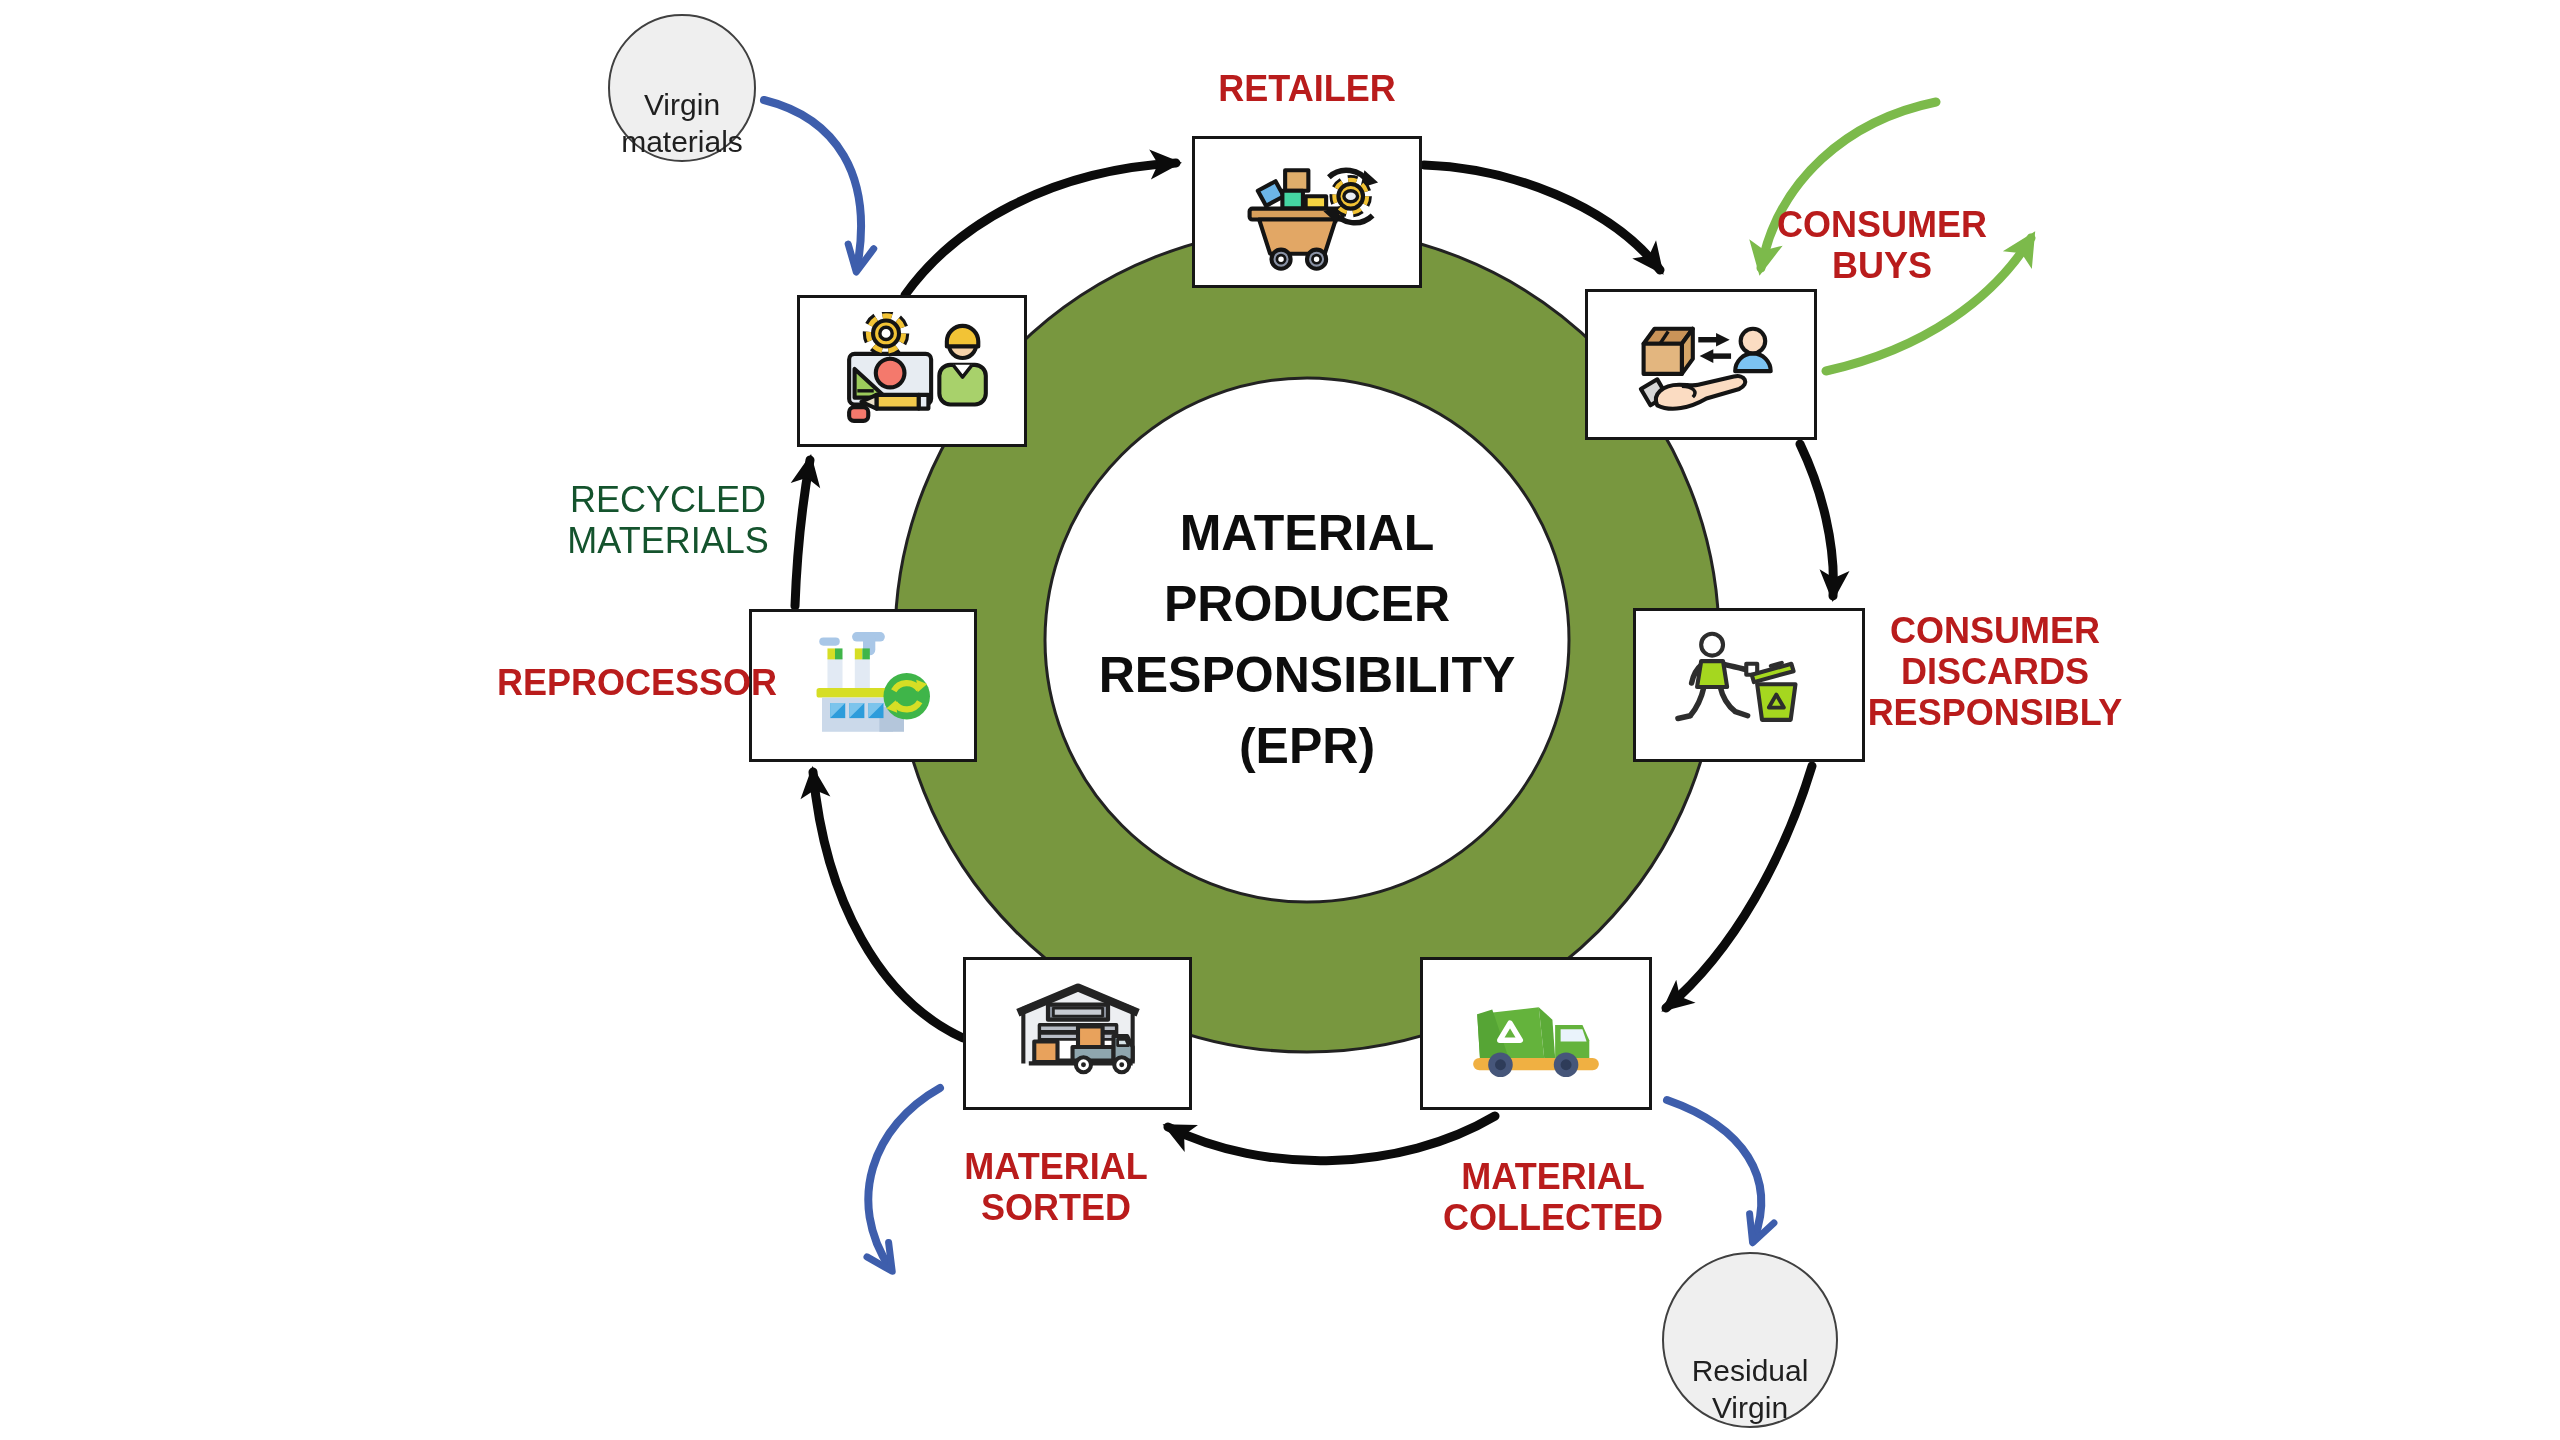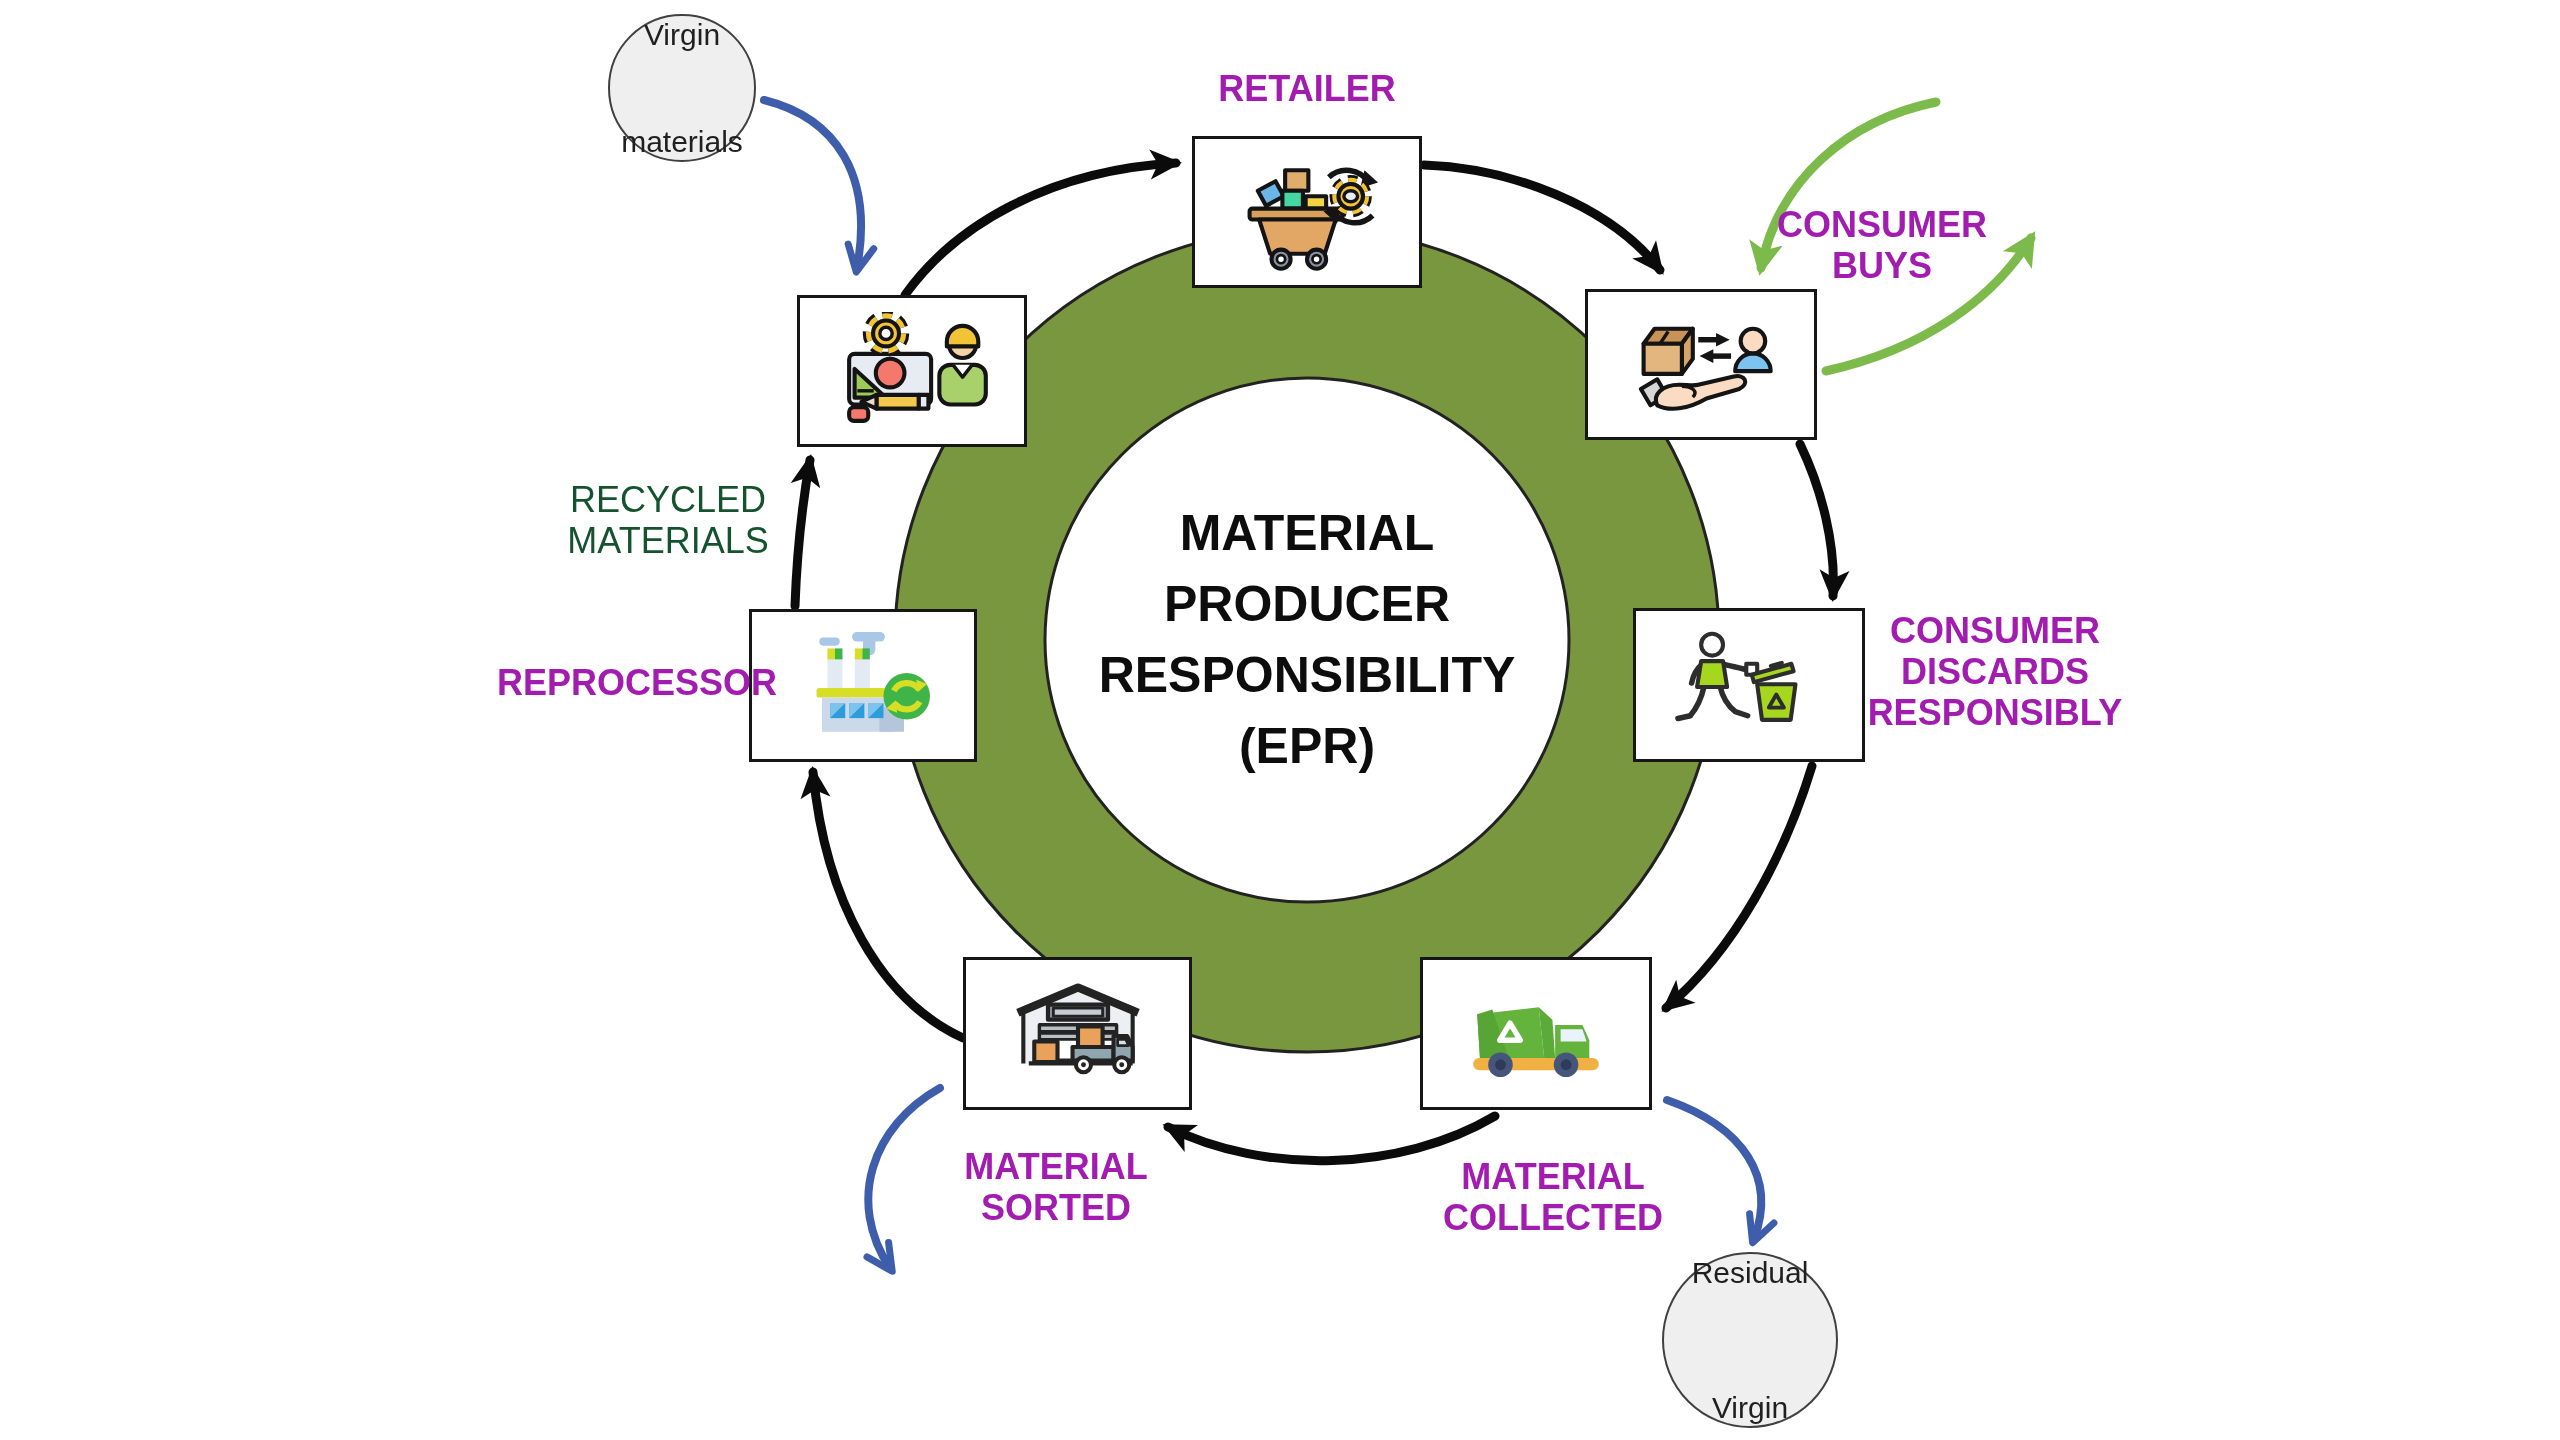--- a/index.html
+++ b/index.html
@@ -15,29 +15,29 @@
   .arrow-blue{stroke:var(--arrow-blue,#3E5EAC);stroke-width:8;fill:none;stroke-linecap:round;}
   .head-black{fill:#0b0b0b;}
   .head-green{fill:var(--arrow-green,#7CBA4B);}
   .head-blue{fill:none;stroke:var(--arrow-blue,#3E5EAC);stroke-width:7;stroke-linecap:round;stroke-linejoin:round;}
 
   .box{position:absolute;background:#fff;border:3px solid #161616;
        display:flex;align-items:center;justify-content:center;box-sizing:border-box;}
   .box svg{display:block;}
 
   .lbl{position:absolute;transform:translate(-50%,-50%);text-align:center;
-       font-weight:bold;font-size:36px;line-height:41px;color:#a21caf;}
+       font-weight:bold;font-size:36px;line-height:41px;color:#b91c1c;}
   .lbl.regular{font-weight:normal;color:#14532d;}
 
   .producer-block{position:absolute;transform:translate(-50%,-50%);text-align:center;
        font-weight:bold;font-size:36px;line-height:38px;color:#111;white-space:nowrap;}
 
   .bubble{position:absolute;transform:translate(-50%,-50%);border-radius:50%;
        background:var(--bubble-fill,#EFEFEF);border:2.5px solid var(--bubble-stroke,#404040);
-       display:flex;flex-direction:column;align-items:center;justify-content:space-between;
+       display:flex;flex-direction:column;align-items:center;justify-content:flex-end;
        font-size:30px;line-height:37px;color:#1f1f1f;text-align:center;box-sizing:border-box;}
 
   .center-title{position:absolute;left:1307px;top:640px;transform:translate(-50%,-50%);
        width:540px;text-align:center;font-weight:bold;font-size:50px;line-height:71px;color:#0d0d0d;}
 </style>
 </head>
 <body>
 
 <div id="stage">
 

